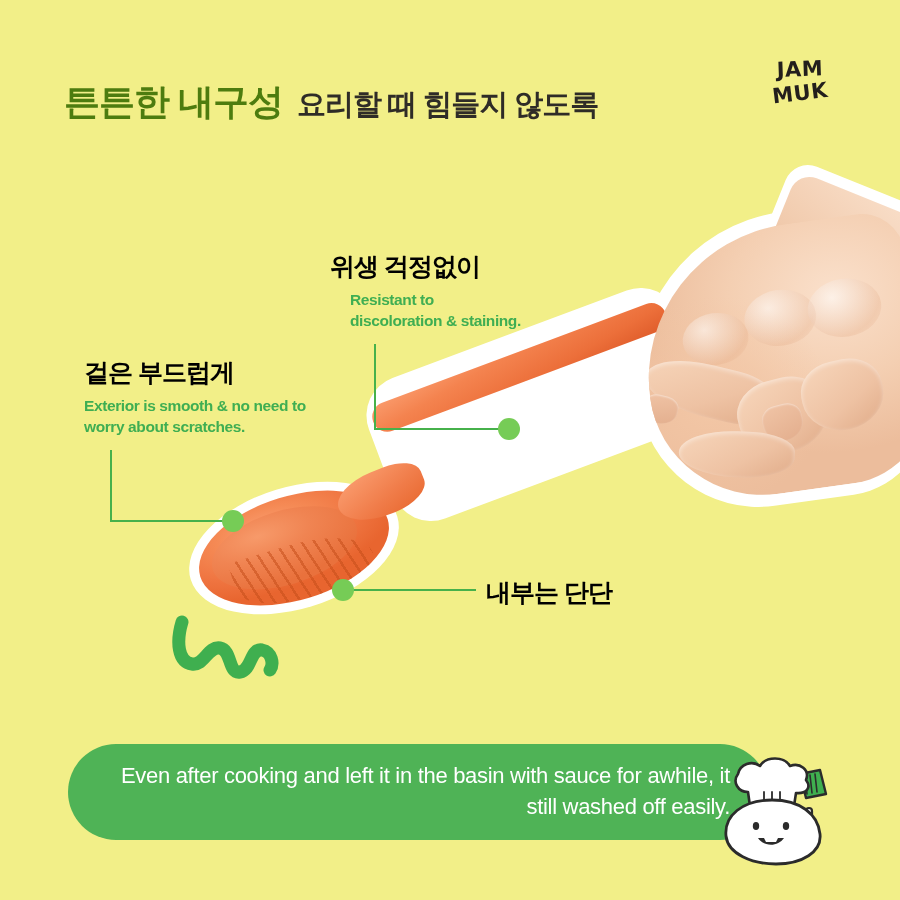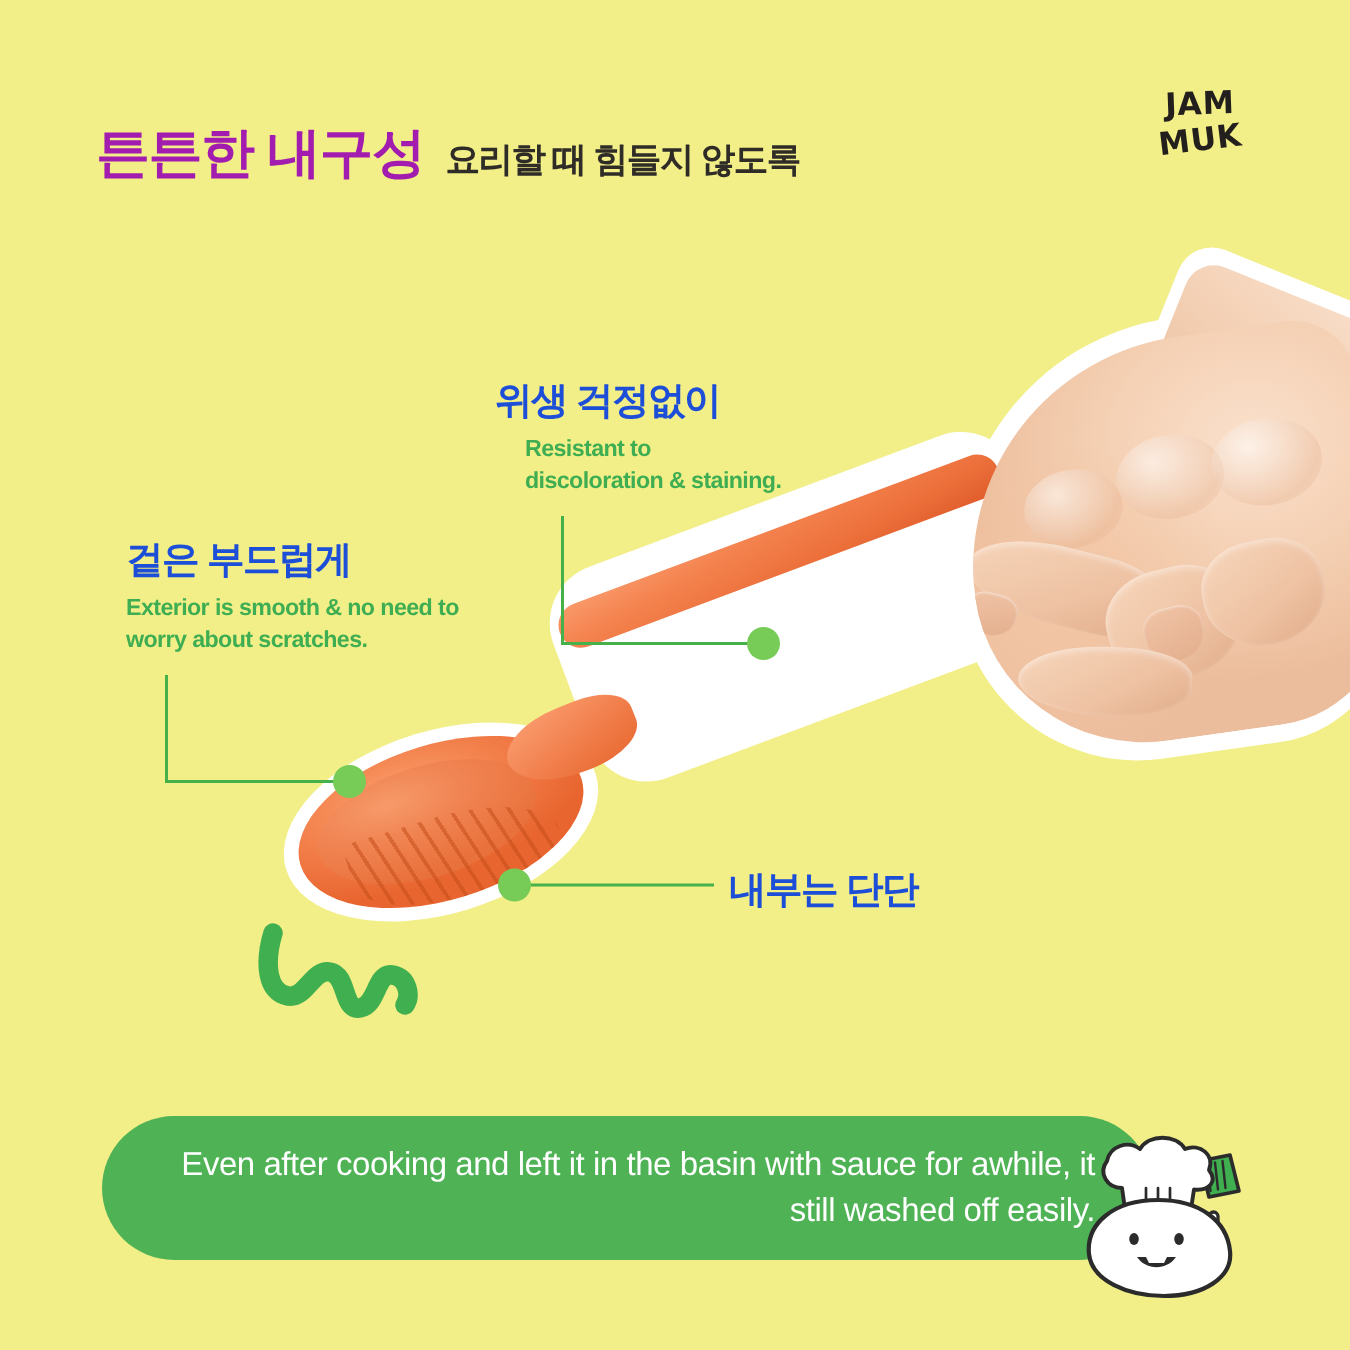--- a/index.html
+++ b/index.html
@@ -51,25 +51,25 @@
     top: 78px;
     left: 64px;
     display: flex;
     align-items: baseline;
     gap: 14px;
     white-space: nowrap;
   }
   .head-ko-main {
     font-size: 36px;
     font-weight: 700;
-    color: #a21caf;
+    color: #4d7c0f;
     letter-spacing: -1px;
   }
   .head-ko-sub {
-    font-size: 23px;
+    font-size: 29px;
     font-weight: 700;
     color: #2f2c27;
     letter-spacing: -1px;
   }
   .head-en {
     position: absolute;
     top: 132px;
     left: 64px;
     font-size: 40px;
     font-weight: 700;
@@ -78,21 +78,21 @@
     white-space: nowrap;
     -webkit-text-stroke: 6px #ffffff;
     paint-order: stroke fill;
   }
 
   
   .callout { position: absolute; }
   .callout .ko {
     font-size: 25px;
     font-weight: 700;
-    color: #1d4ed8;
+    color: #000000;
     letter-spacing: -1px;
     white-space: nowrap;
     margin: 0 0 7px 0;
   }
   .callout .en {
     font-size: 15.5px;
     font-weight: 700;
     color: #3fae52;
     line-height: 1.35;
     letter-spacing: -0.4px;

